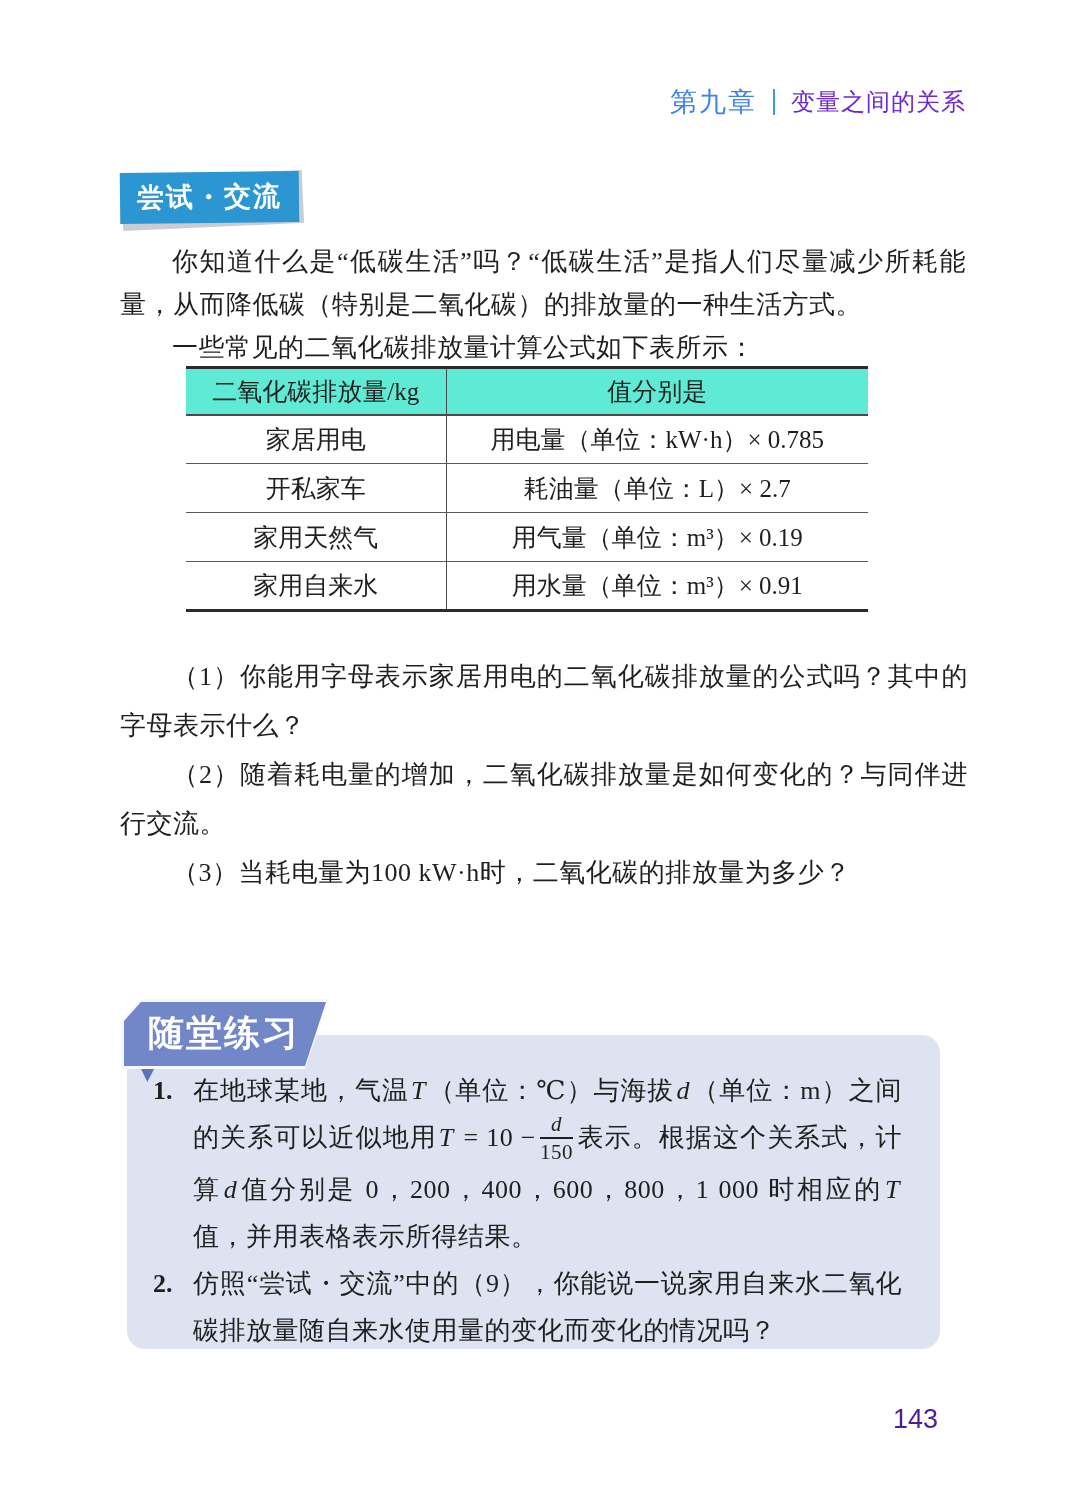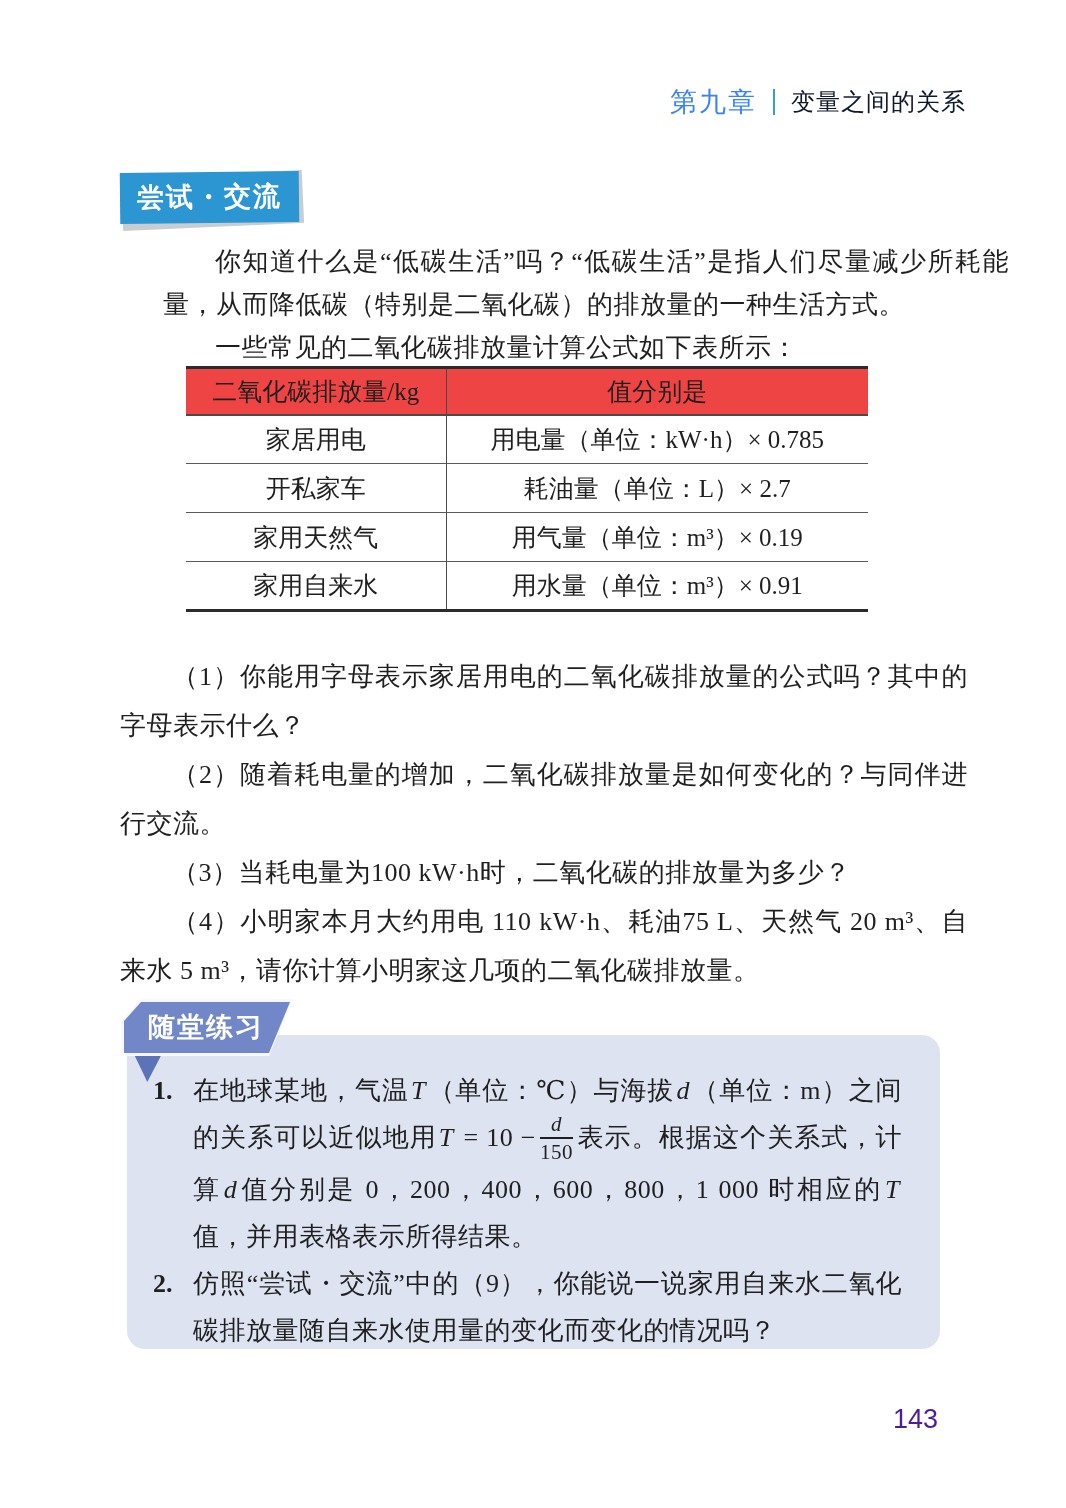--- a/index.html
+++ b/index.html
@@ -10,52 +10,52 @@
   }
 
   
   .page-header {
     position:absolute; top:84px; right:100px;
     display:flex; align-items:center; gap:16px;
     font-family:"Liberation Sans","DejaVu Sans",sans-serif;
   }
   .chapter { color:#3b82f6; font-size:27px; letter-spacing:2px; }
   .header-sep { width:2px; height:26px; background:#3b9bd8; }
-  .chapter-title { color:#0f172a; font-size:24px; letter-spacing:1px; }
+  .chapter-title { color:#6d28d9; font-size:24px; letter-spacing:1px; }
 
   
   .try-badge-wrap { position:absolute; left:120px; top:172px; z-index:2; }
   .try-badge-shadow {
     position:absolute; left:2px; top:2px; right:-4px; bottom:-4px;
     background:#c9cdd2; transform:rotate(-2.6deg);
   }
   .try-badge {
     position:relative; display:inline-block;
     background:#2c96d3; color:#ffffff;
     font-family:"Liberation Sans","DejaVu Sans",sans-serif;
     font-weight:bold; font-size:27px; letter-spacing:2px;
     padding:7px 17px 8px 17px; transform:rotate(-0.6deg);
   }
 
   
-  .intro { position:absolute; left:120px; top:240px; width:846px;margin-left:43px; }
+  .intro { position:absolute; left:120px; top:240px; width:846px; }
   .body-p {
     font-size:26px; line-height:43px; text-indent:2em;
     text-align:justify; letter-spacing:0.5px;
   }
 
   
   .co2-table {
     position:absolute; left:186px; top:366px; width:682px;
     border-collapse:collapse; font-size:25px;
     border-top:3px solid #2b2b2b; border-bottom:3px solid #2b2b2b;
   }
   .co2-table th, .co2-table td { text-align:center; font-weight:normal; }
   .co2-table th {
-    background:#ef4444; height:47px; border-bottom:2px solid #4a4a4a;
+    background:#5eead4; height:47px; border-bottom:2px solid #4a4a4a;
   }
   .co2-table td { height:49px; border-bottom:1px solid #5a5a5a;margin-top:12px; }
   .co2-table tr > *:first-child { width:260px; border-right:1px solid #4a4a4a; }
   .co2-table tbody tr:last-child td { border-bottom:none; }
 
   
   .questions { position:absolute; left:120px; top:652px; width:848px; }
   .questions .body-p { line-height:49px; }
 
   
@@ -79,21 +79,21 @@
   .frac .den { display:block; padding-top:1px; }
 
   .practice-badge-outer {
     position:absolute; left:121px; top:999px; z-index:3;
     background:#f6f8fc; padding:3px;
     clip-path:polygon(20px 0, 100% 0, calc(100% - 24px) 100%, 0 100%, 0 22px);
   }
   .practice-badge {
     background:#7187c8; color:#ffffff;
     font-family:"Liberation Sans","DejaVu Sans",sans-serif;
-    font-weight:bold; font-size:27px; letter-spacing:2px;
+    font-weight:bold; font-size:36px; letter-spacing:2px;
     padding:7px 26px 8px 24px;
     clip-path:polygon(17px 0, 100% 0, calc(100% - 21px) 100%, 0 100%, 0 19px);
   }
   .practice-triangle {
     position:absolute; left:131px; top:1048px; width:34px; height:34px;
     background:#5d73b8; clip-path:polygon(0 0, 100% 0, 48% 100%); z-index:2;
   }
 
   
   .page-number {
@@ -147,21 +147,20 @@
         <td>家用自来水</td>
         <td>用水量（单位：m³）× 0.91</td>
       </tr>
     </tbody>
   </table>
 
   <section class="questions">
     <p class="body-p">（1）你能用字母表示家居用电的二氧化碳排放量的公式吗？其中的字母表示什么？</p>
     <p class="body-p">（2）随着耗电量的增加，二氧化碳排放量是如何变化的？与同伴进行交流。</p>
     <p class="body-p">（3）当耗电量为100 kW·h时，二氧化碳的排放量为多少？</p>
-    <p class="body-p">（4）小明家本月大约用电 110 kW·h、耗油75 L、天然气 20 m³、自来水 5 m³，请你计算小明家这几项的二氧化碳排放量。</p>
   </section>
 
   <div class="practice-box">
     <div class="practice-content">
       <div class="ex">
         <span class="ex-num">1.</span>
         <span class="ex-body">
           <span>在地球某地，气温</span><span class="var">T</span><span>（单位：℃）与海拔</span><span class="var">d</span><span>（单位：m）之间的关系可以近似地用</span><span class="var">T</span><span> = 10 −</span><span class="frac"><span class="num var">d</span><span class="den">150</span></span><span>表示。根据这个关系式，计算</span><span class="var">d</span><span>值分别是 0，200，400，600，800，1 000 时相应的</span><span class="var">T</span><span>值，并用表格表示所得结果。</span>
         </span>
       </div>

